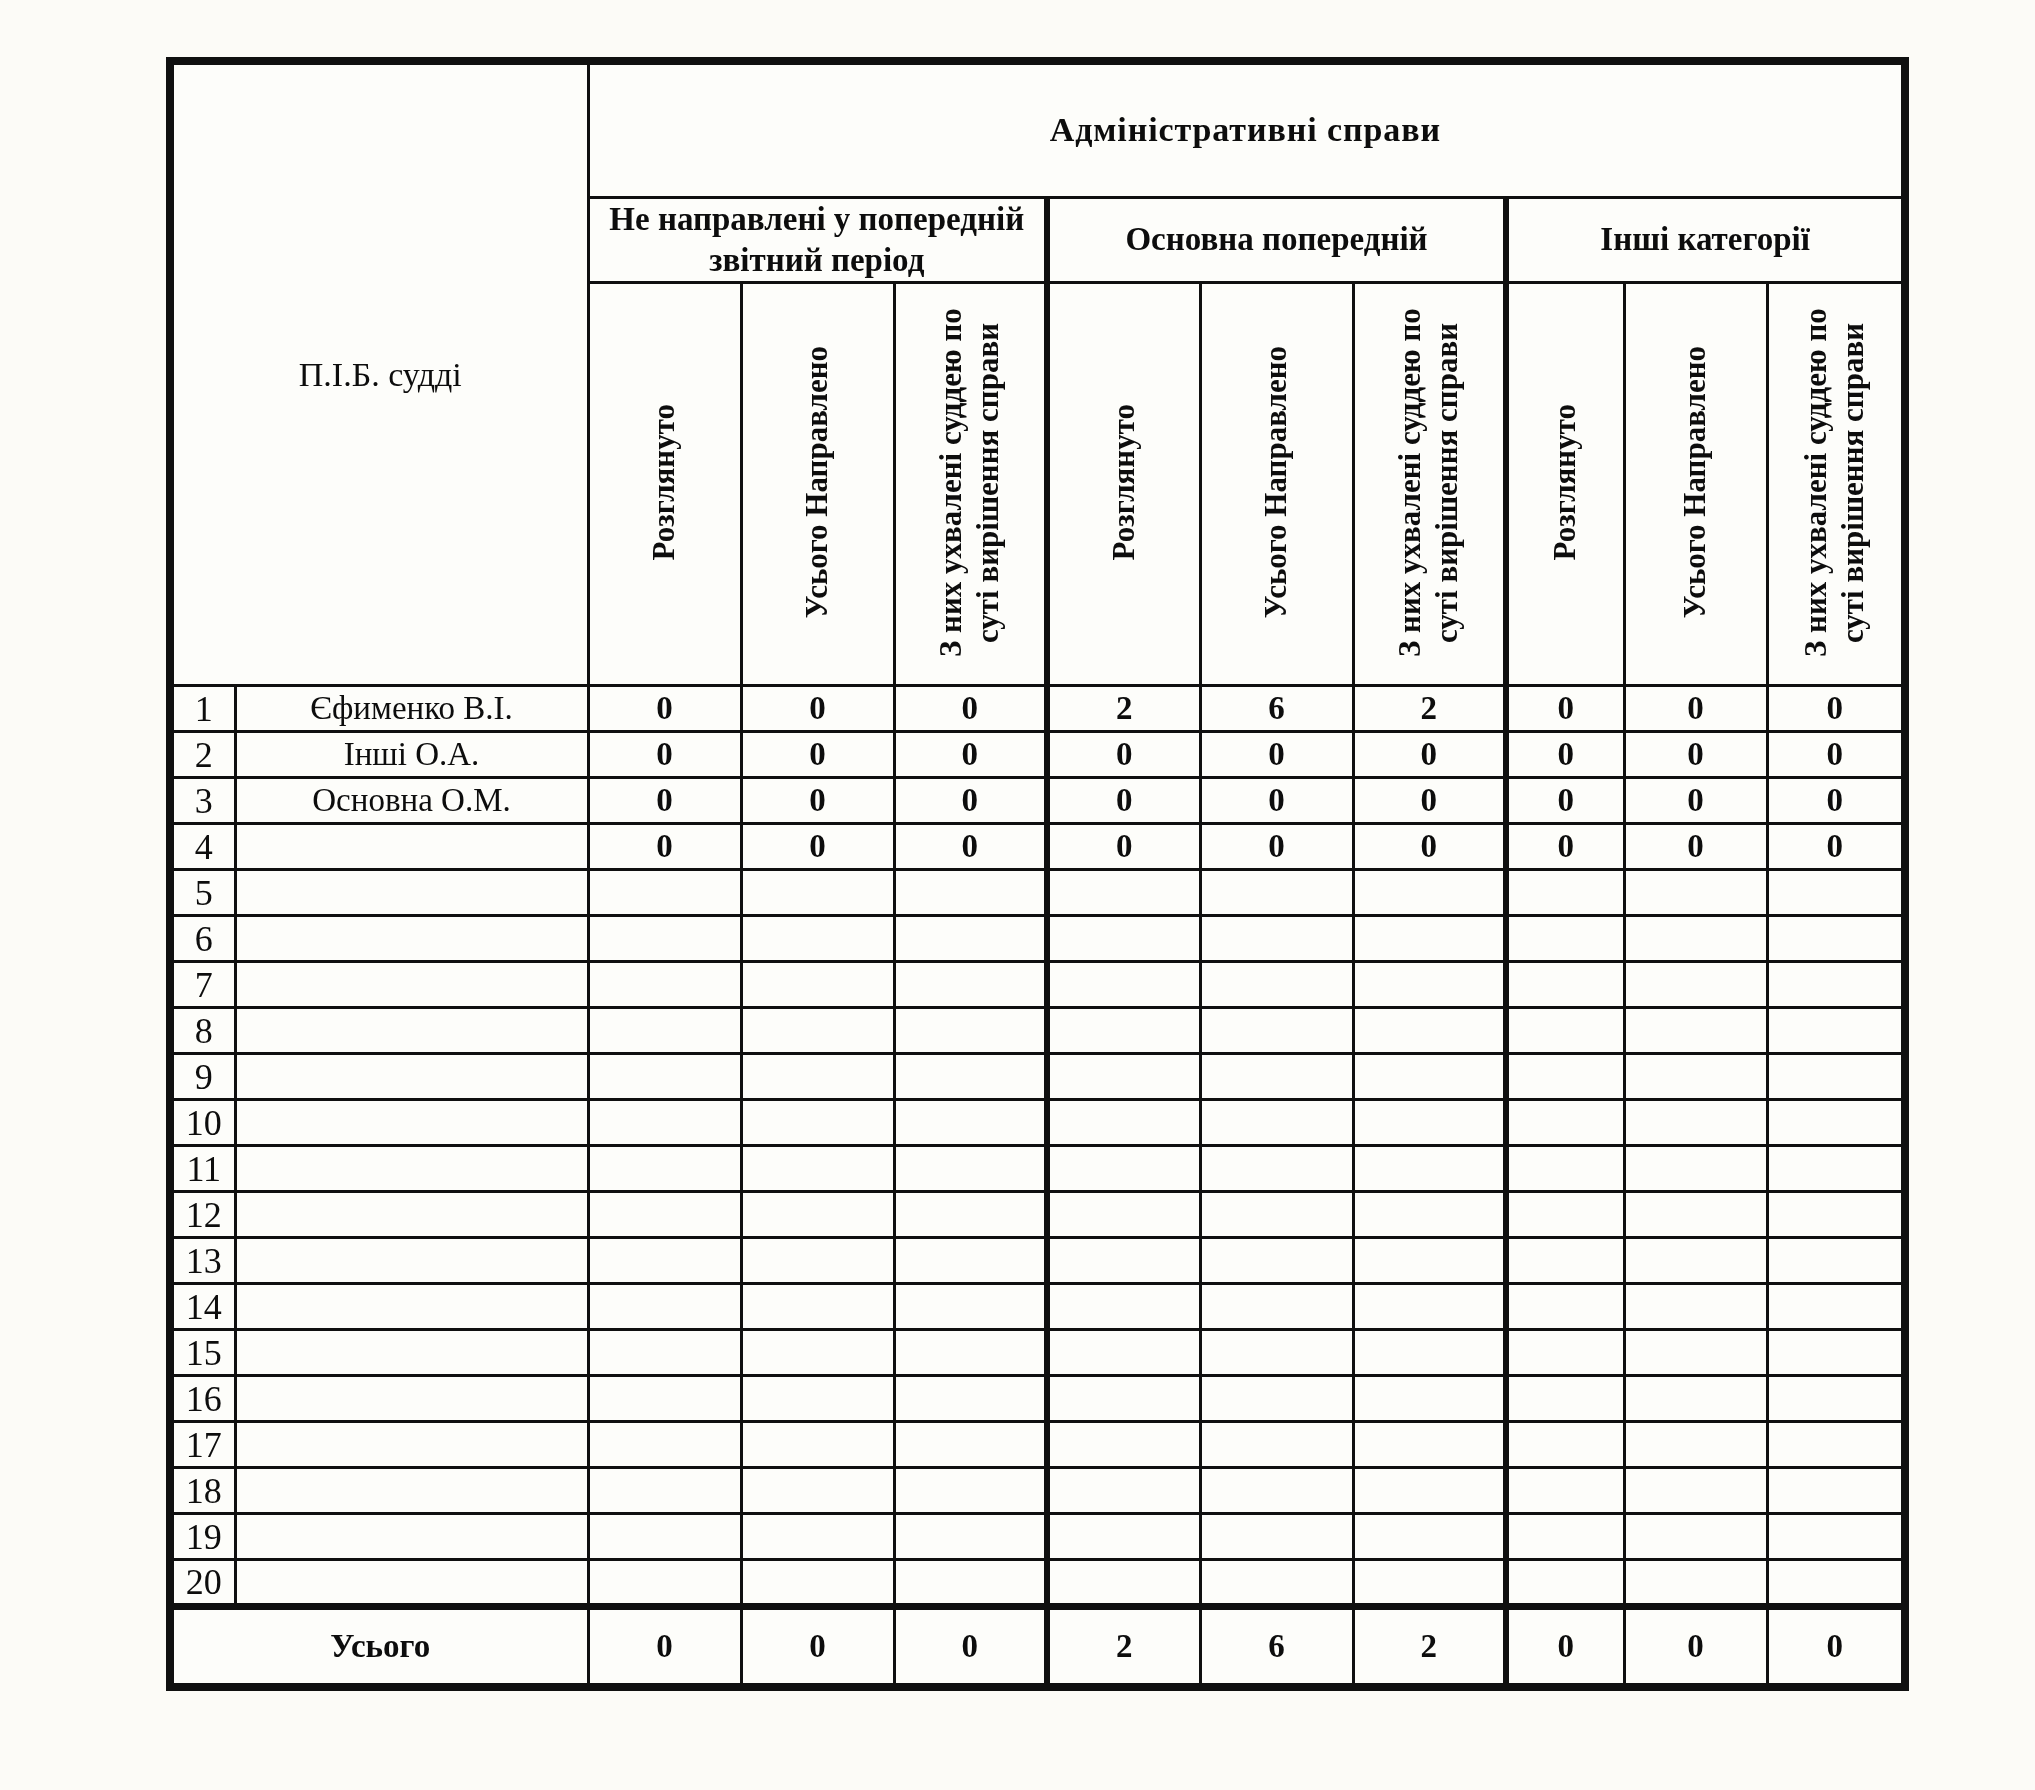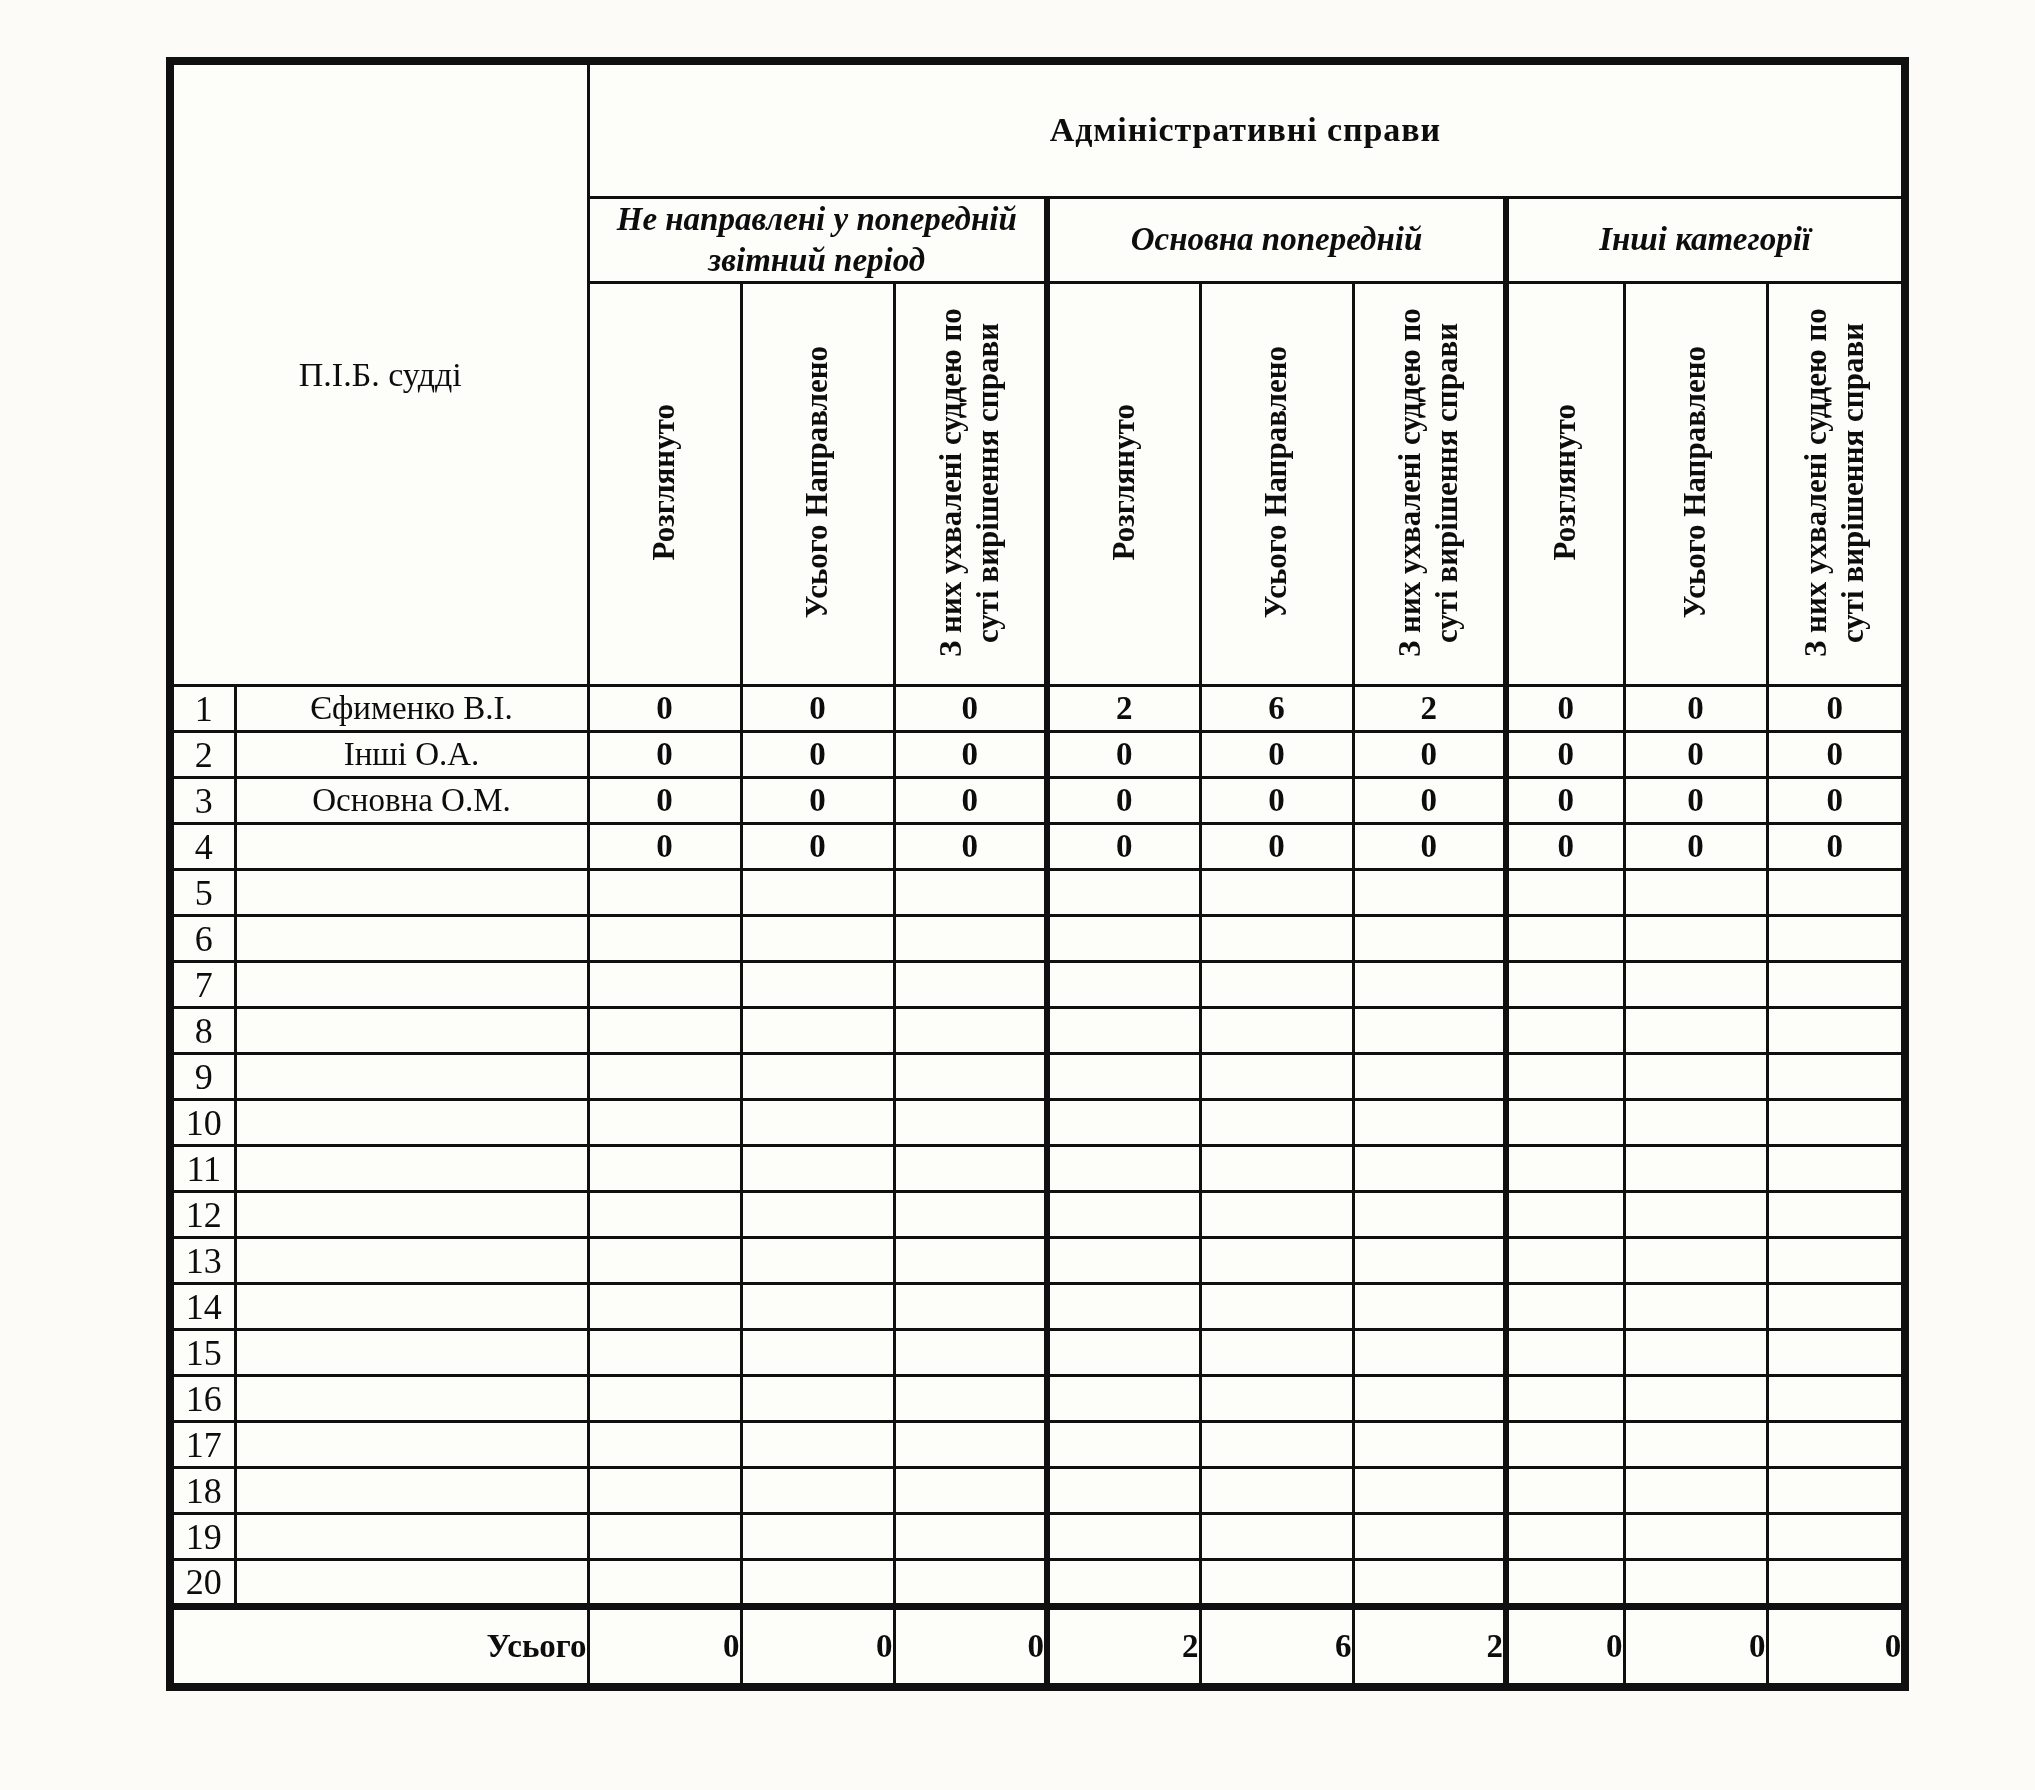--- a/index.html
+++ b/index.html
@@ -35,21 +35,21 @@
   table.report {
     border-width: 8.1px;
   }
   td {
     padding: 0;
     text-align: center;
     vertical-align: middle;
     overflow: hidden;
   }
   tr.r-title  { height: 136px; }
-  tr.r-groups { height: 81px; font-style: italic;  }
+  tr.r-groups { height: 81px;  }
   tr.r-sub    { height: 403px; }
   tbody#data-rows tr { height: 46px; }
   tr.r-total  { height: 80px;  }
 
   td.corner {
     border-right-width: 7.2px;
     border-bottom-width: 7.2px;
     font-size: 34px;
     font-weight: normal;
   }
@@ -91,21 +91,20 @@
     border-right-width: 7.2px;
     font-size: 33px;
     font-weight: normal;
   }
   td.val {
     font-size: 33px;
     font-weight: bold;
   }
   tr.r-total td {
     border-top-width: 7.2px;
-    text-align: right;
   }
   td.total-label {
     border-right-width: 7.2px;
     font-size: 33px;
     font-weight: bold;
   }
 </style>
 </head>
 <body>
 

